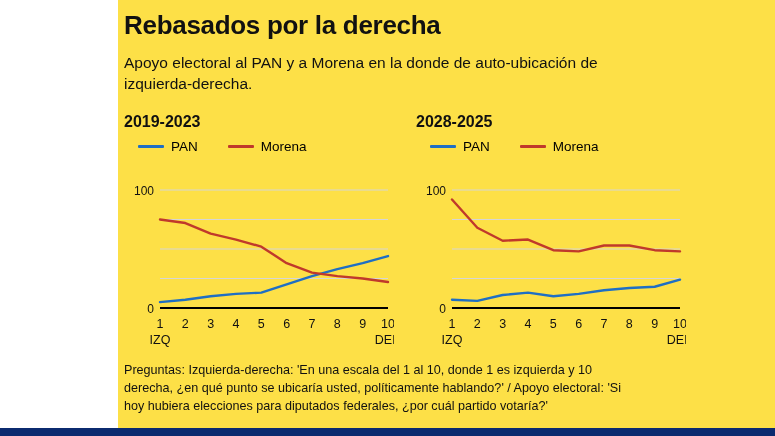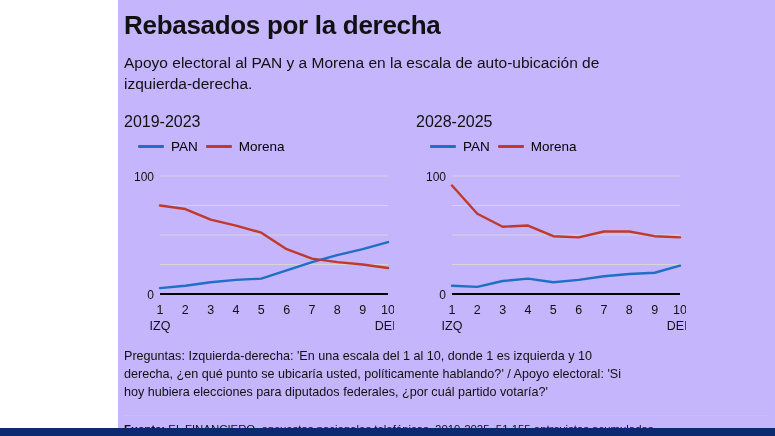--- a/index.html
+++ b/index.html
@@ -11,21 +11,21 @@
     height: 436px;
     background: #ffffff;
     font-family: "Liberation Sans", sans-serif;
     color: #000000;
     overflow: hidden;
   }
   .page {
     position: relative;
     width: 775px;
     height: 436px;
-    background: #c4b5fd;
+    background: #fde047;
     box-sizing: border-box;
   }
   .side-rail {
     position: absolute;
     left: 0; top: 0;
     width: 118px;
     height: 436px;
     background: #ffffff;
   }
   .content {
@@ -54,29 +54,29 @@
     margin-top: 18px;
     display: flex;
     gap: 22px;
   }
   .panel {
     width: 270px;
     position: relative;
   }
   .panel-title {
     font-size: 16px;
-    font-weight: normal;
+    font-weight: bold;
     margin-bottom: 8px;
     color: #111111;
   }
   .legend {
     display: flex;
-    gap: 8px;
+    gap: 30px;
     align-items: center;
-    margin-bottom: 10px;
+    margin-bottom: 24px;
     padding-left: 14px;
   }
   .legend-item {
     display: flex;
     align-items: center;
     gap: 7px;
     font-size: 13.5px;
   }
   .legend-line {
     display: inline-block;
@@ -122,21 +122,21 @@
 </style>
 </head>
 <body>
 
 <div class="page">
   <div class="side-rail"></div>
 
   <div class="content">
 
     <h1 class="title">Rebasados por la derecha</h1>
-    <div class="subtitle">Apoyo electoral al PAN y a Morena en la escala de auto-ubicación de izquierda-derecha.</div>
+    <div class="subtitle">Apoyo electoral al PAN y a Morena en la donde de auto-ubicación de izquierda-derecha.</div>
 
     <div class="panels">
 
       <div class="panel">
         <div class="panel-title">2019-2023</div>
         <div class="legend">
           <div class="legend-item">
             <span class="legend-line" style="background:#1f6fc4"></span>
             <span>PAN</span>
           </div>

